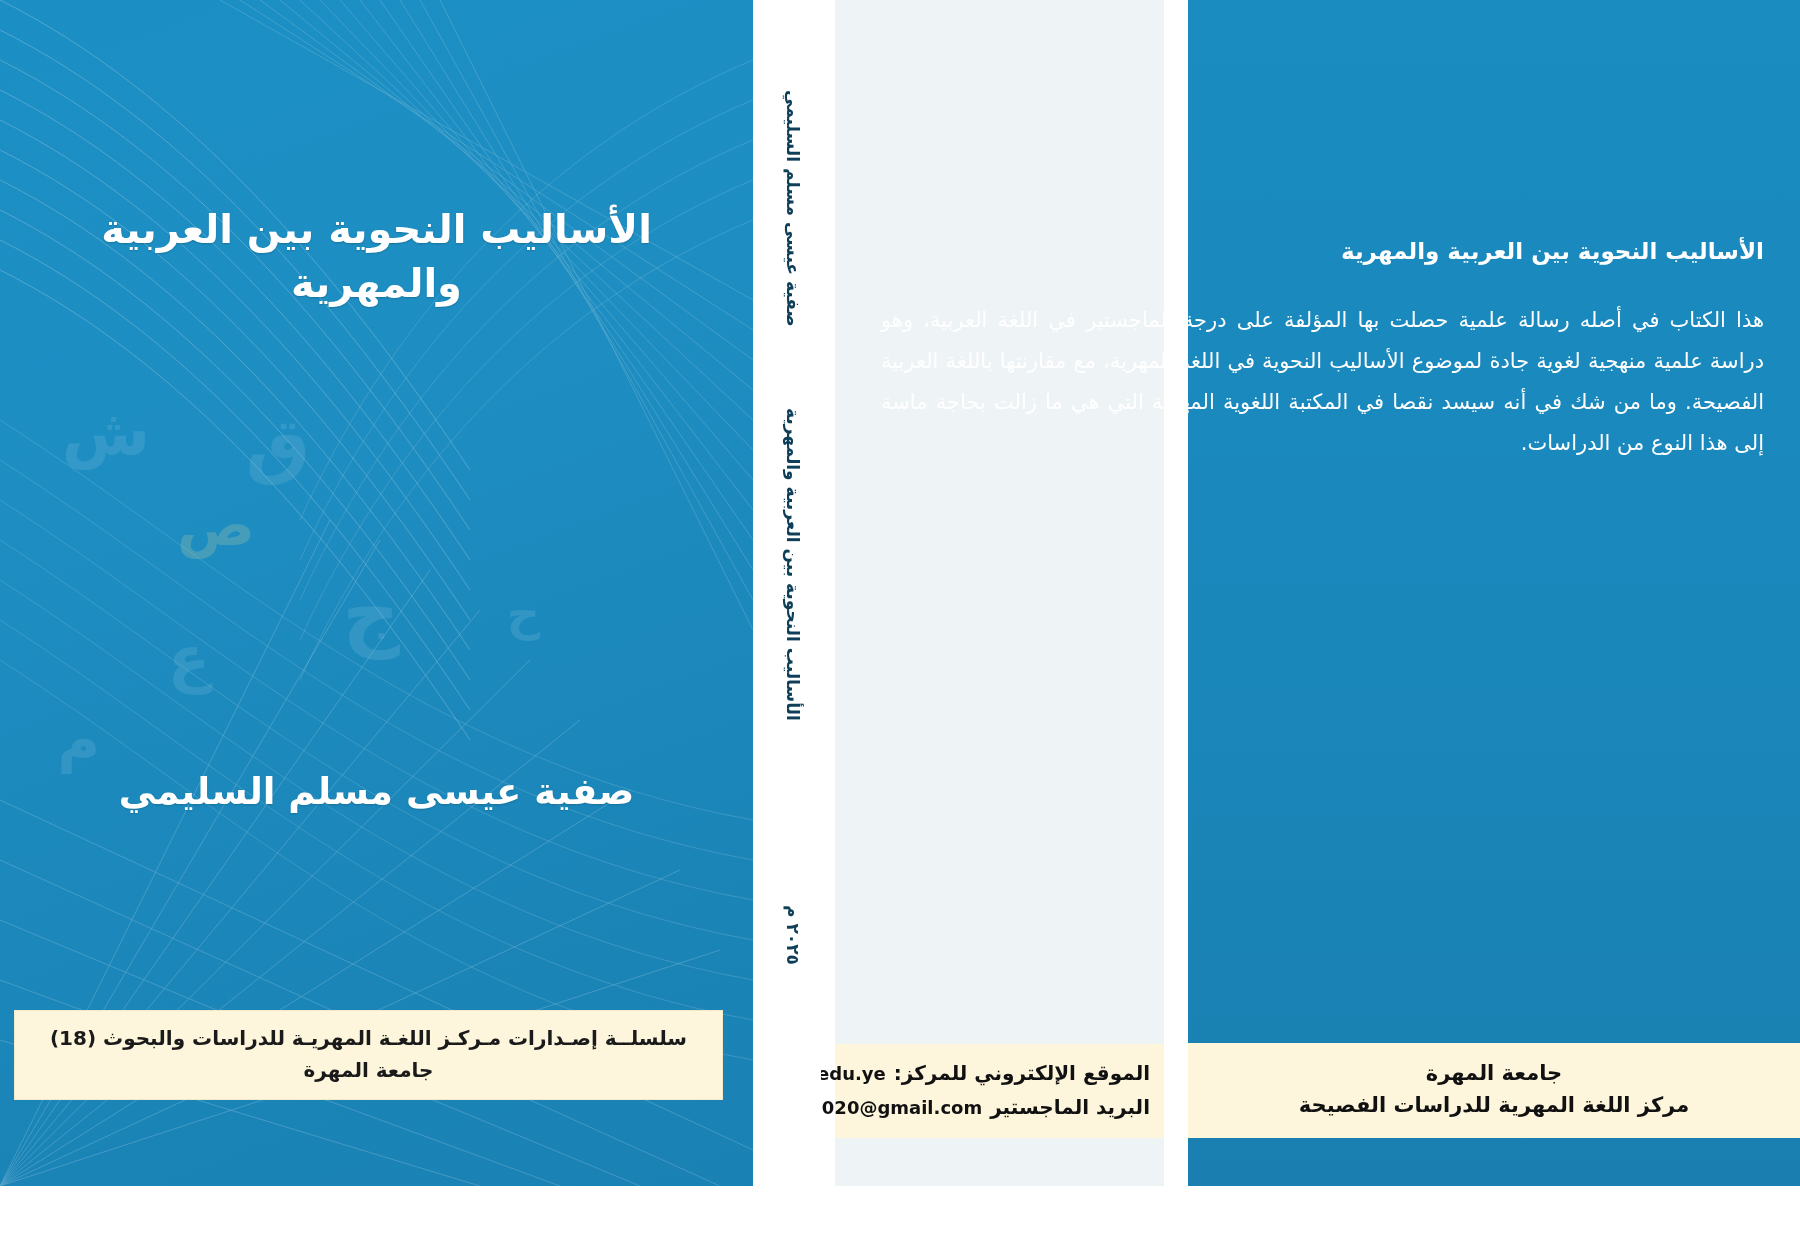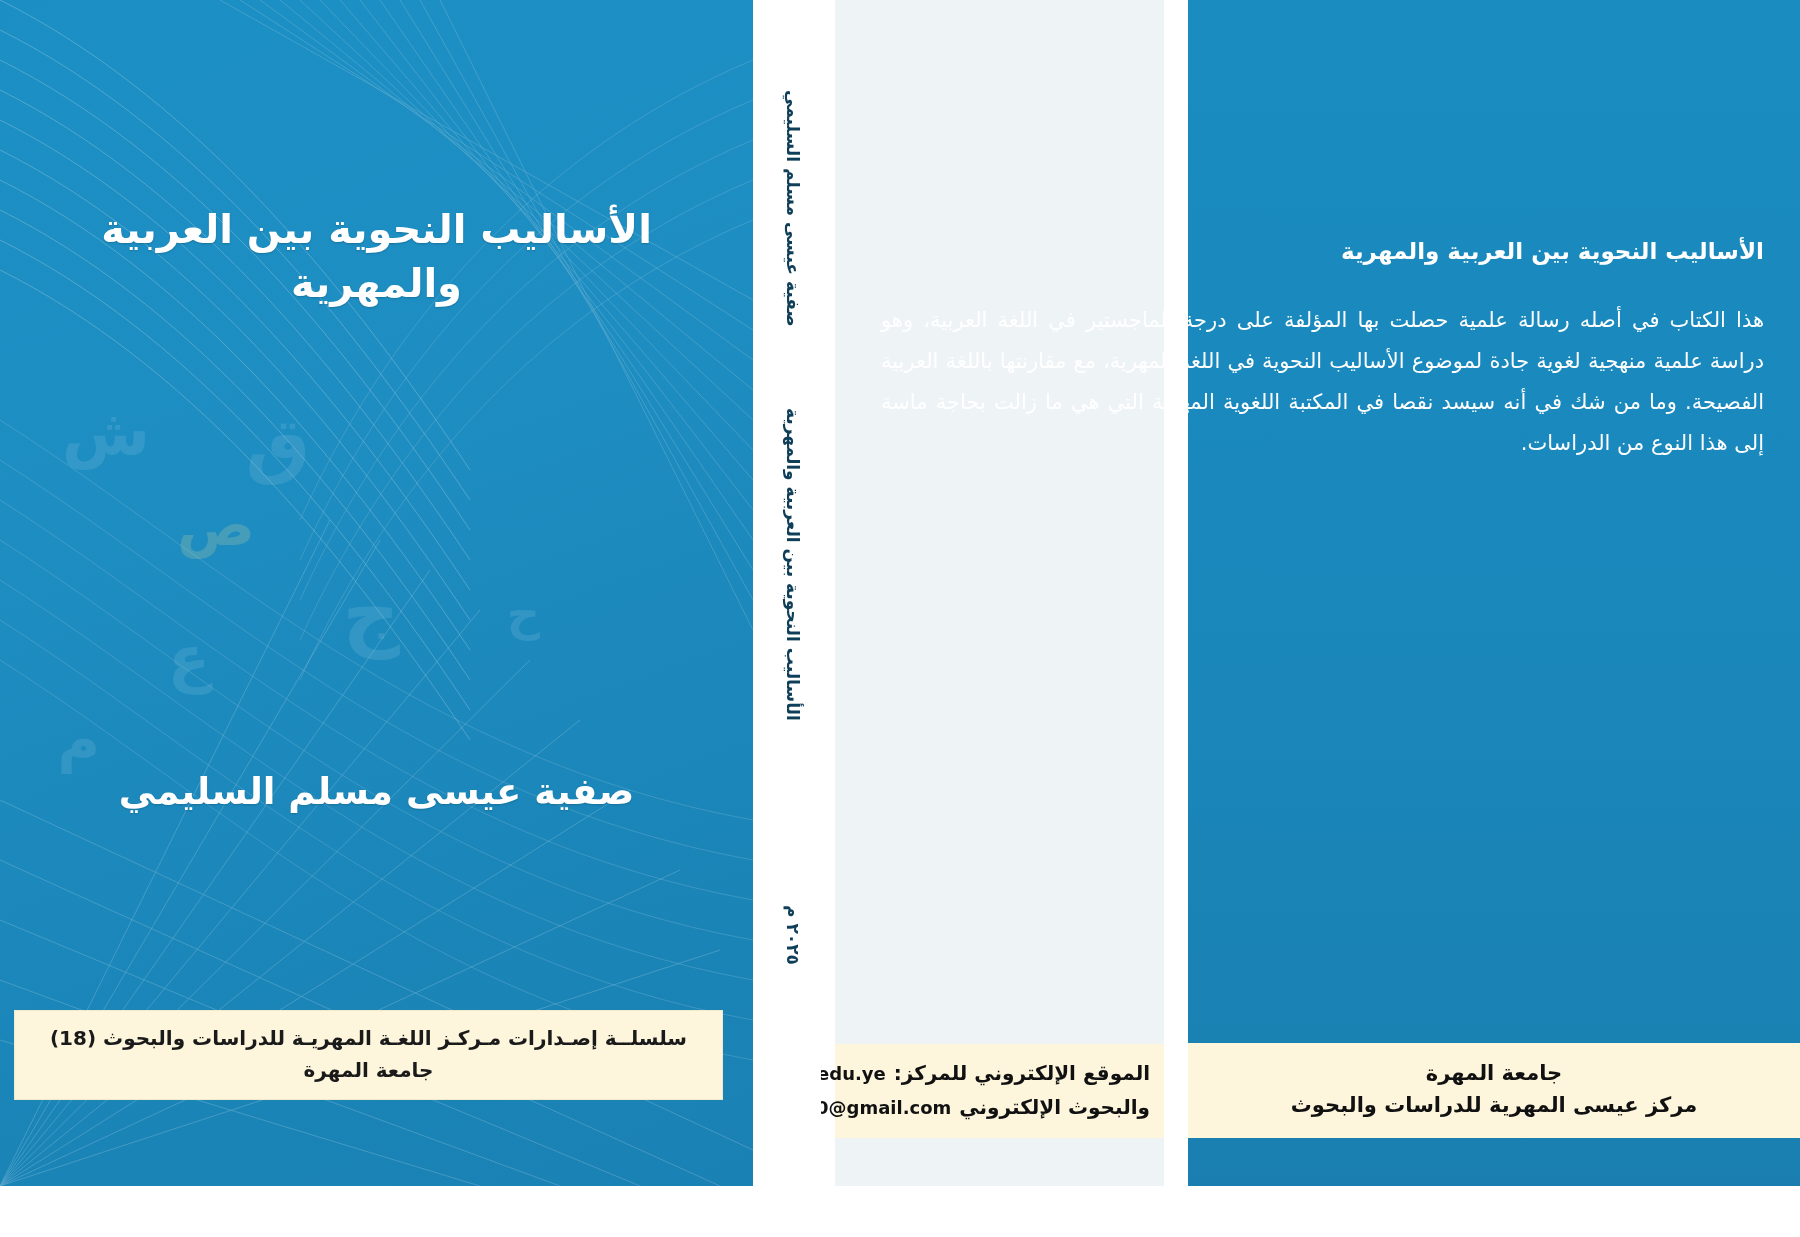--- a/index.html
+++ b/index.html
@@ -262,30 +262,30 @@
     <div class="back-whitegap"></div>
 
     <div class="back-panel"></div>
 
     <div class="blurb-title">الأساليب النحوية بين العربية والمهرية</div>
 
     <div class="blurb-body">هذا الكتاب في أصله رسالة علمية حصلت بها المؤلفة على درجة الماجستير في اللغة العربية، وهو دراسة علمية منهجية لغوية جادة لموضوع الأساليب النحوية في اللغة المهرية، مع مقارنتها باللغة العربية الفصيحة. وما من شك في أنه سيسد نقصا في المكتبة اللغوية المهرية التي هي ما زالت بحاجة ماسة إلى هذا النوع من الدراسات.</div>
 
     <div class="back-footer">
       <div class="l1">جامعة المهرة</div>
-      <div class="l2">مركز عيسى المهرية للدراسات والبحوث</div>
+      <div class="l2">مركز اللغة المهرية للدراسات الفصيحة</div>
     </div>
 
     <div class="contact-box">
       <div class="contact-row">
         <span class="contact-label">الموقع الإلكتروني للمركز:</span>
         <span class="contact-value">www.https://mcsr.mhru.edu.ye</span>
       </div>
       <div class="contact-row">
-        <span class="contact-label">والبحوث الإلكتروني</span>
+        <span class="contact-label">البريد الماجستير</span>
         <span class="contact-value">mehricenter2020@gmail.com</span>
       </div>
     </div>
   </div>
 
   <div class="bottom-bar">
     
     
     
   </div>

